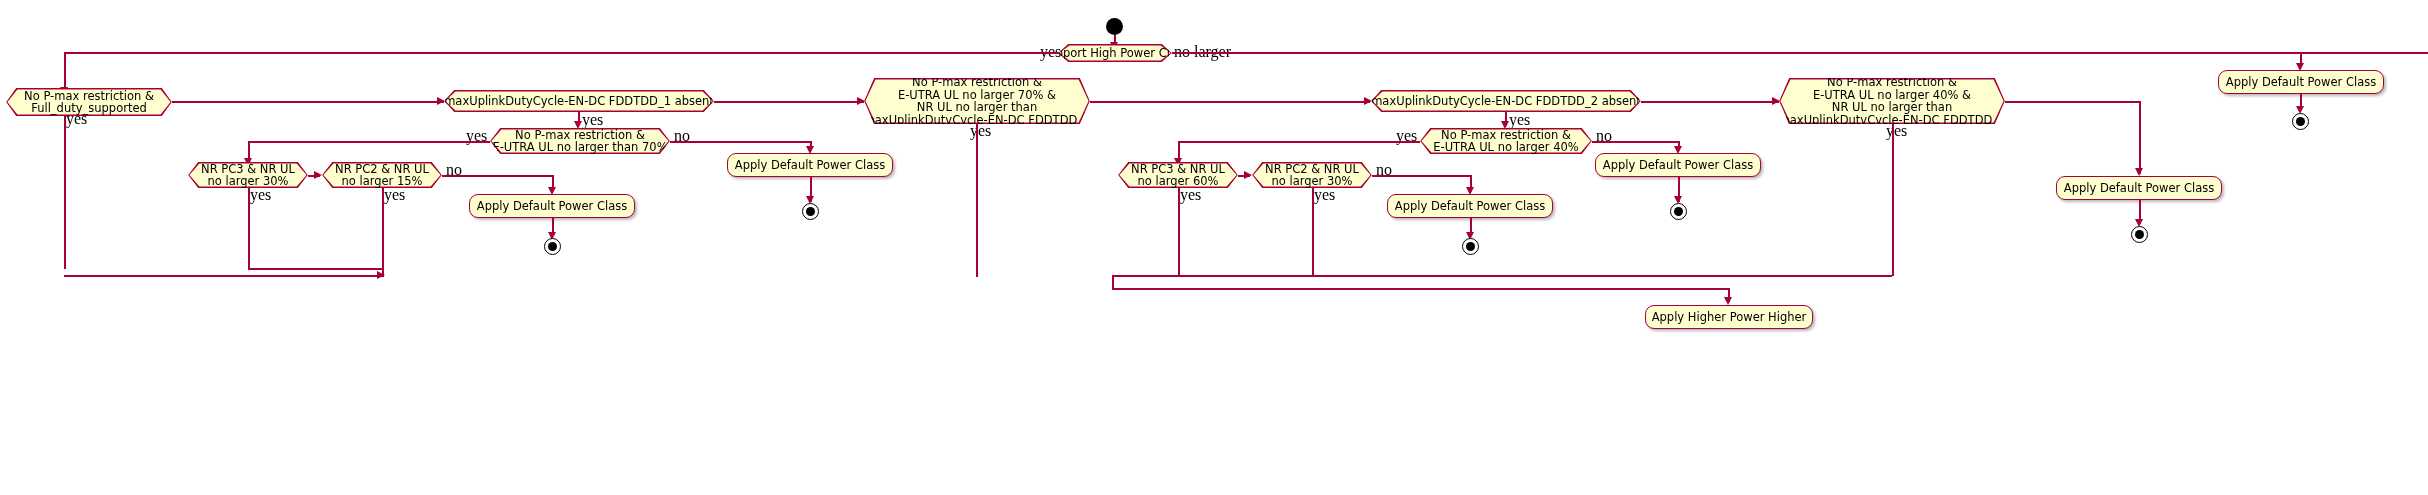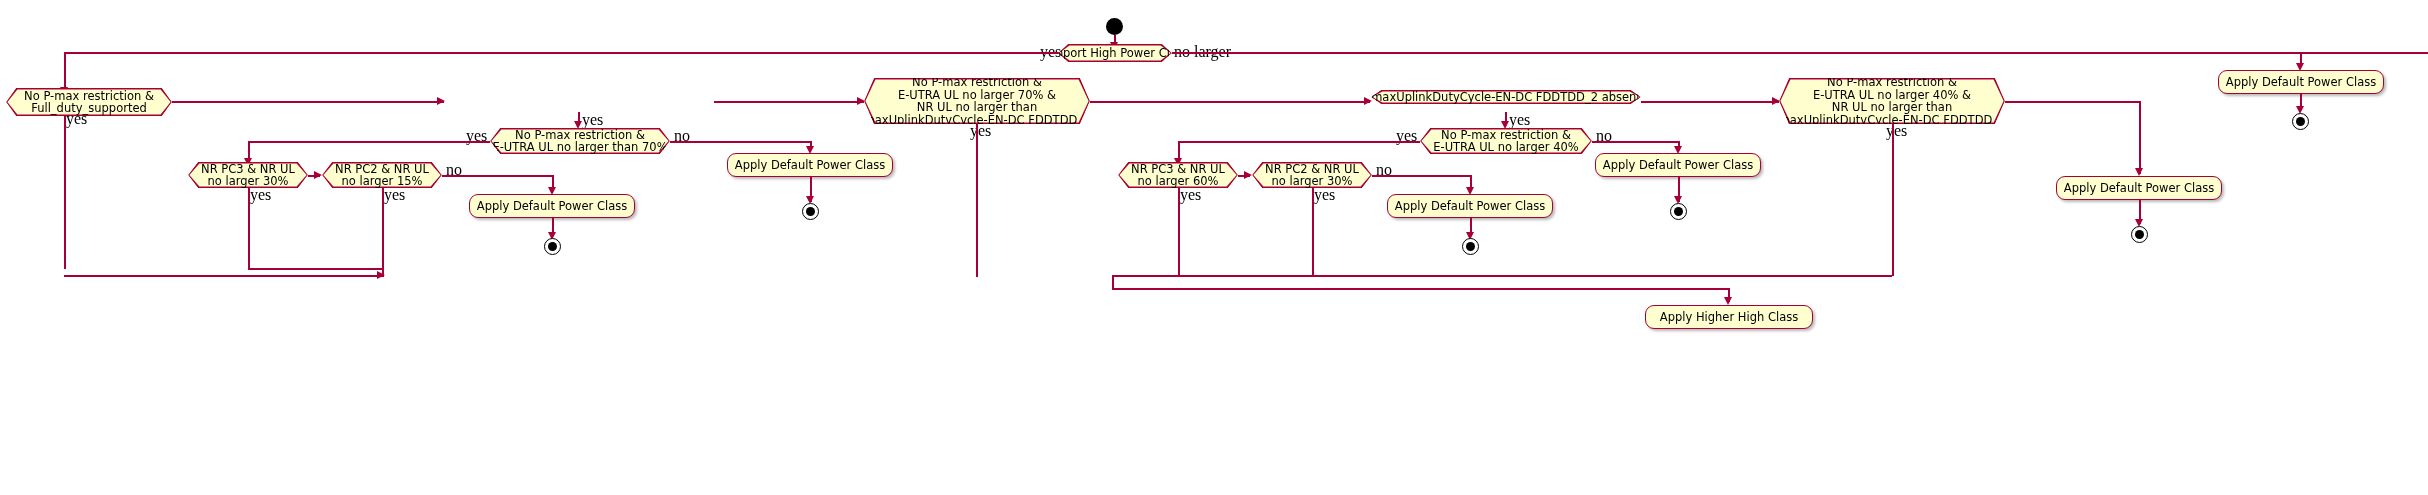--- a/index.html
+++ b/index.html
@@ -165,20 +165,23 @@
     <span class="dwrap">No P-max restriction &amp;
 Full_duty_supported</span>
   </div>
 
   <div class="hline" style="left:172px; top:101px; width:272px;"></div>
   <div class="arrow-right" style="left:437px; top:97px;"></div>
 
   <div class="edge-label" style="left:66px; top:110px;">yes</div>
   <div class="vline" style="left:64px; top:116px; height:153px;"></div>
 
+  <div class="diamond" style="left:444px; top:90px; width:270px; height:22px;">
+    <span class="dwrap">maxUplinkDutyCycle-EN-DC FDDTDD_1 absent</span>
+  </div>
 
   <div class="edge-label" style="left:582px; top:111px;">yes</div>
   <div class="vline" style="left:578px; top:112px; height:12px;"></div>
   <div class="arrow-down" style="left:574px; top:121px;"></div>
 
   <div class="hline" style="left:714px; top:101px; width:150px;"></div>
   <div class="arrow-right" style="left:857px; top:97px;"></div>
 
   <div class="diamond" style="left:490px; top:128px; width:180px; height:26px;">
     <span class="dwrap">No P-max restriction &amp;
@@ -247,21 +250,21 @@
 E-UTRA UL no larger 70% &amp;
 NR UL no larger than
 maxUplinkDutyCycle-EN-DC FDDTDD_1</span>
   </div>
   <div class="edge-label" style="left:970px; top:122px;">yes</div>
   <div class="vline" style="left:976px; top:124px; height:152px;"></div>
 
   <div class="hline" style="left:1090px; top:101px; width:280px;"></div>
   <div class="arrow-right" style="left:1364px; top:97px;"></div>
 
-  <div class="diamond" style="left:1371px; top:90px; width:270px; height:14px;">
+  <div class="diamond" style="left:1371px; top:90px; width:270px; height:22px;">
     <span class="dwrap">maxUplinkDutyCycle-EN-DC FDDTDD_2 absent</span>
   </div>
 
   <div class="edge-label" style="left:1509px; top:111px;">yes</div>
   <div class="vline" style="left:1505px; top:112px; height:12px;"></div>
   <div class="arrow-down" style="left:1501px; top:121px;"></div>
 
   <div class="hline" style="left:1641px; top:101px; width:138px;"></div>
   <div class="arrow-right" style="left:1772px; top:97px;"></div>
 
@@ -344,16 +347,16 @@
     </div>
 
   <div class="hline" style="left:1112px; top:275px; width:780px;"></div>
   <div class="vline" style="left:1112px; top:275px; height:14px;"></div>
   <div class="hline" style="left:1112px; top:288px; width:618px;"></div>
   <div class="vline" style="left:1728px; top:288px; height:14px;"></div>
   <div class="vline" style="left:976px; top:275px; height:1.6px;"></div>
   <div class="arrow-down" style="left:1724px; top:297px;"></div>
 
   <div class="action" style="left:1645px; top:305px; width:168px; height:24px;">
-    <span>Apply Higher High Class</span>
+    <span>Apply Higher Power Higher</span>
   </div>
 
 </div>
 
 </body></html>

